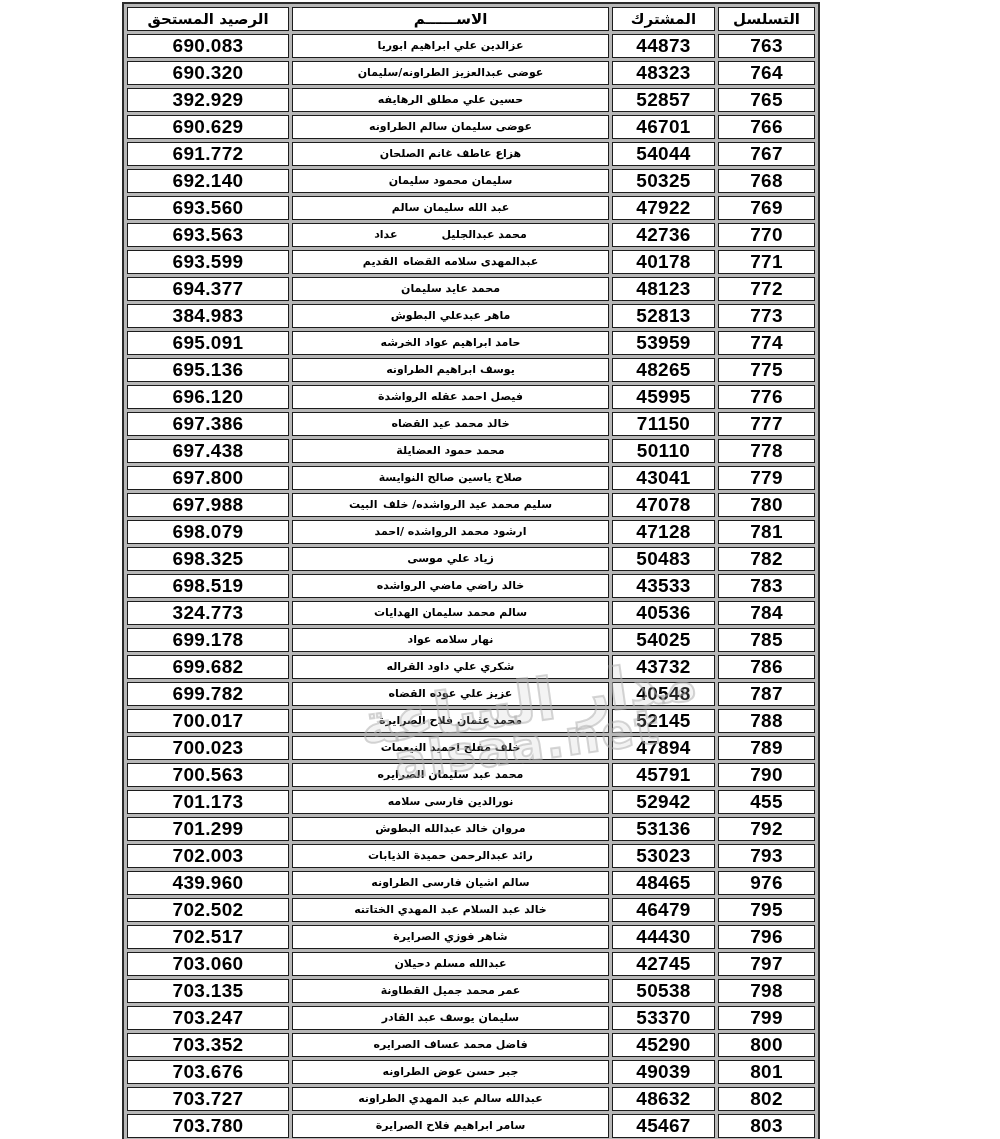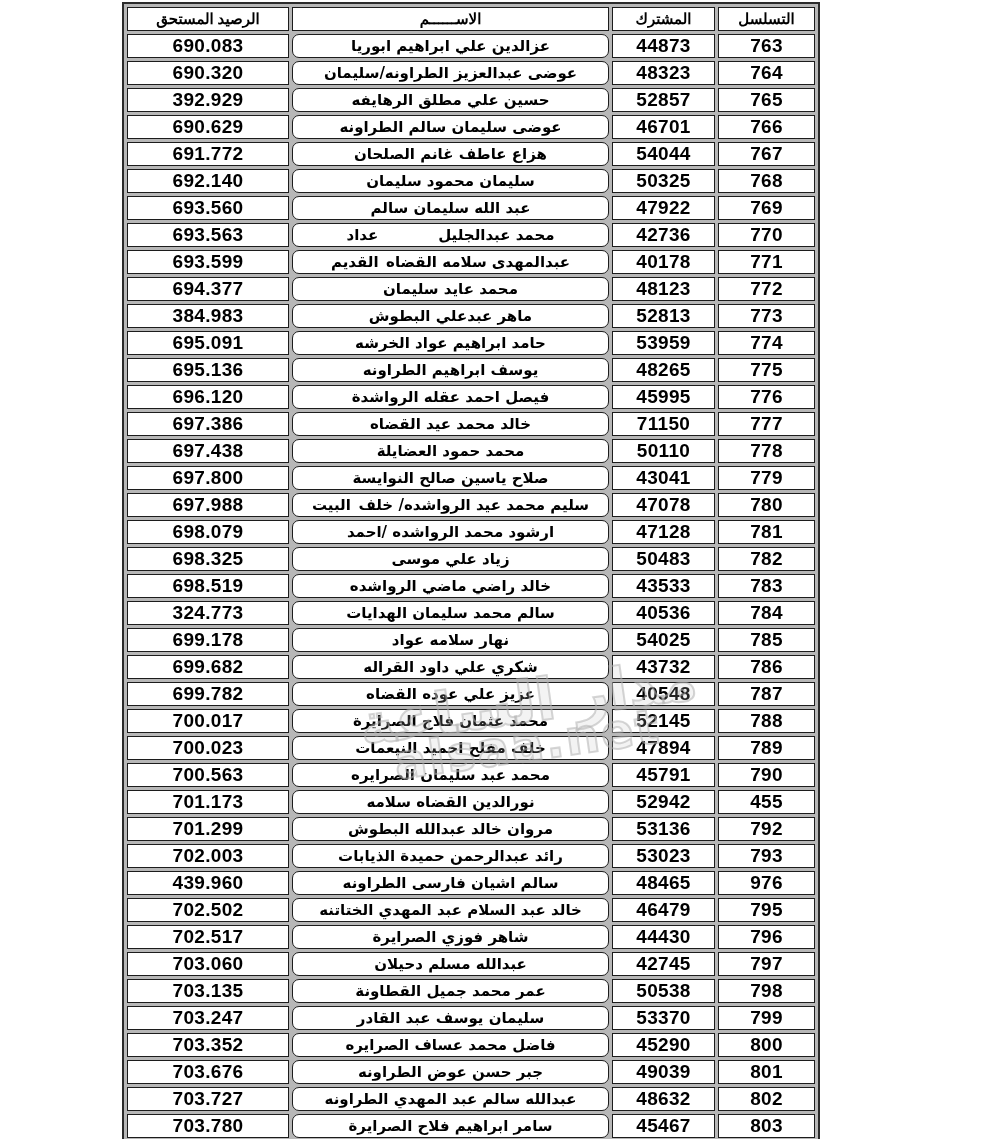--- a/index.html
+++ b/index.html
@@ -31,30 +31,28 @@
     font-weight: bold;
     color: #000000;
     padding: 0;
     height: 22px;
     line-height: 22px;
     white-space: nowrap;
     overflow: hidden;
   }
   .tbl th {
     font-size: 15px;
-    font-family: Liberation Serif, serif;
   }
   .tbl td.num {
     font-family: "Liberation Sans", sans-serif;
     font-size: 19px;
     letter-spacing: 0.3px;
   }
   .tbl td.name {
-    font-size: 15px;
-    border-radius: 7px;
+    font-size: 11px;
   }
   .watermark {
     position: absolute;
     z-index: 6;
     pointer-events: none;
     font-weight: bold;
     color: rgba(190, 190, 190, 0.18);
     -webkit-text-stroke: 2px rgba(178, 178, 178, 0.55);
     transform: rotate(-8deg);
     white-space: nowrap;
@@ -260,21 +258,21 @@
         </tr>
         <tr>
           <td class="num">790</td>
           <td class="num">45791</td>
           <td class="name">محمد عبد سليمان الصرايره</td>
           <td class="num">700.563</td>
         </tr>
         <tr>
           <td class="num">455</td>
           <td class="num">52942</td>
-          <td class="name">نورالدين القضاه سلامه</td>
+          <td class="name">نورالدين فارسى سلامه</td>
           <td class="num">701.173</td>
         </tr>
         <tr>
           <td class="num">792</td>
           <td class="num">53136</td>
           <td class="name">مروان خالد عبدالله البطوش</td>
           <td class="num">701.299</td>
         </tr>
         <tr>
           <td class="num">793</td>

